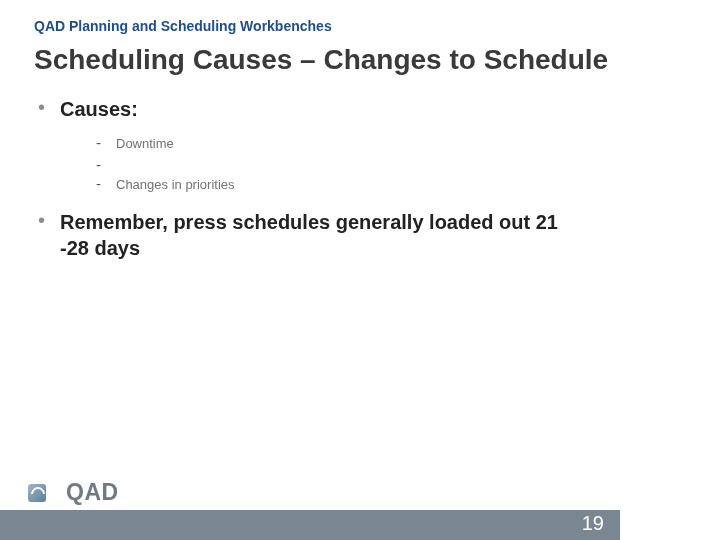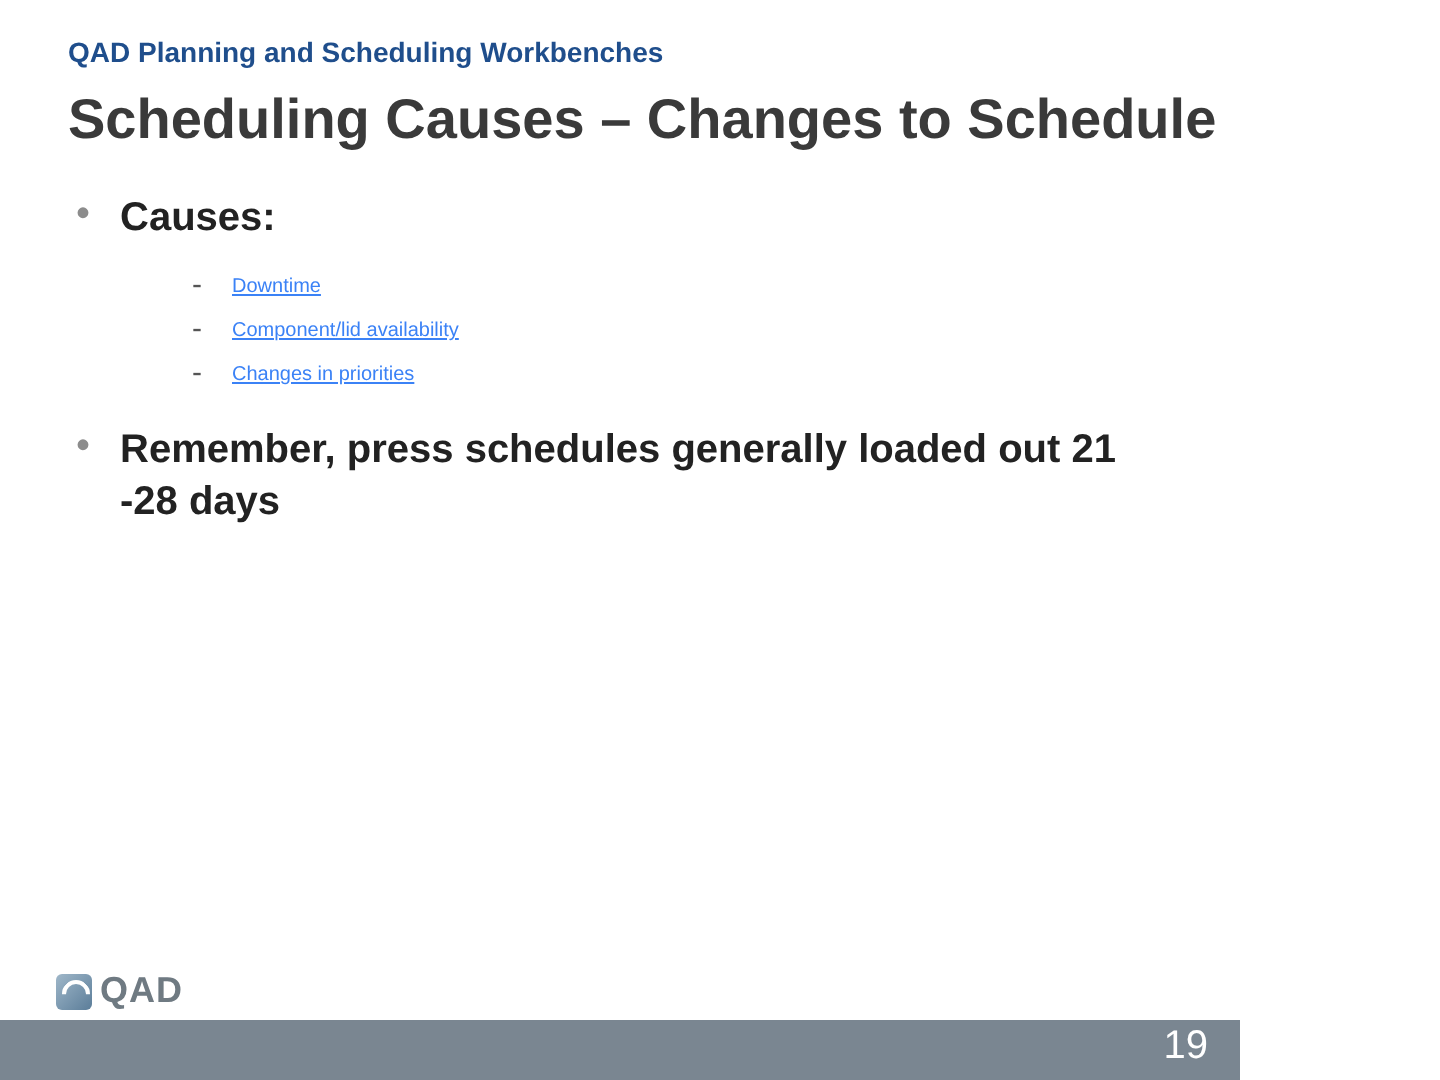--- a/index.html
+++ b/index.html
@@ -54,24 +54,23 @@
     align-items: flex-start;
     margin-bottom: 2px;
   }
   .bullet-2 .dash {
     color: #555;
     font-size: 15px;
     width: 20px;
     flex: 0 0 20px;
   }
   .bullet-2 .txt {
-    color: #3b82f6;
-    font-size: 10px;
+    color: #737373;
+    font-size: 13px;
     line-height: 20px;
-    text-decoration: underline;
   }
   .footer-bar {
     position: absolute;
     left: 0;
     right: 0;
     bottom: 0;
     height: 30px;
     background: #7a8691;
   }
   .page-num {
@@ -103,22 +102,23 @@
     width: 10px; height: 10px;
     border: 2px solid #fff;
     border-right-color: transparent;
     border-bottom-color: transparent;
     border-radius: 50%;
     transform: rotate(45deg);
   }
   .logo .word {
     color: #6f7a82;
     font-weight: 700;
-    font-size: 18px;
+    font-size: 23px;
     letter-spacing: 0.5px;
+    margin-left: 16px;
   }
 </style>
 </head>
 <body>
 
 <div class="slide">
 
   <div class="eyebrow">QAD Planning and Scheduling Workbenches</div>
   <div class="title">Scheduling Causes – Changes to Schedule</div>
 
@@ -128,21 +128,20 @@
       <span class="dot">•</span>
       <span class="txt">Causes:</span>
     </div>
     <div class="sub-list">
       <div class="bullet-2">
         <span class="dash">-</span>
         <span class="txt">Downtime</span>
       </div>
       <div class="bullet-2">
         <span class="dash">-</span>
-        <span class="txt">Component/lid availability</span>
       </div>
       <div class="bullet-2">
         <span class="dash">-</span>
         <span class="txt">Changes in priorities</span>
       </div>
     </div>
 
     <div class="bullet-1">
       <span class="dot">•</span>
       <span class="txt">Remember, press schedules generally loaded out 21 -28 days</span>

